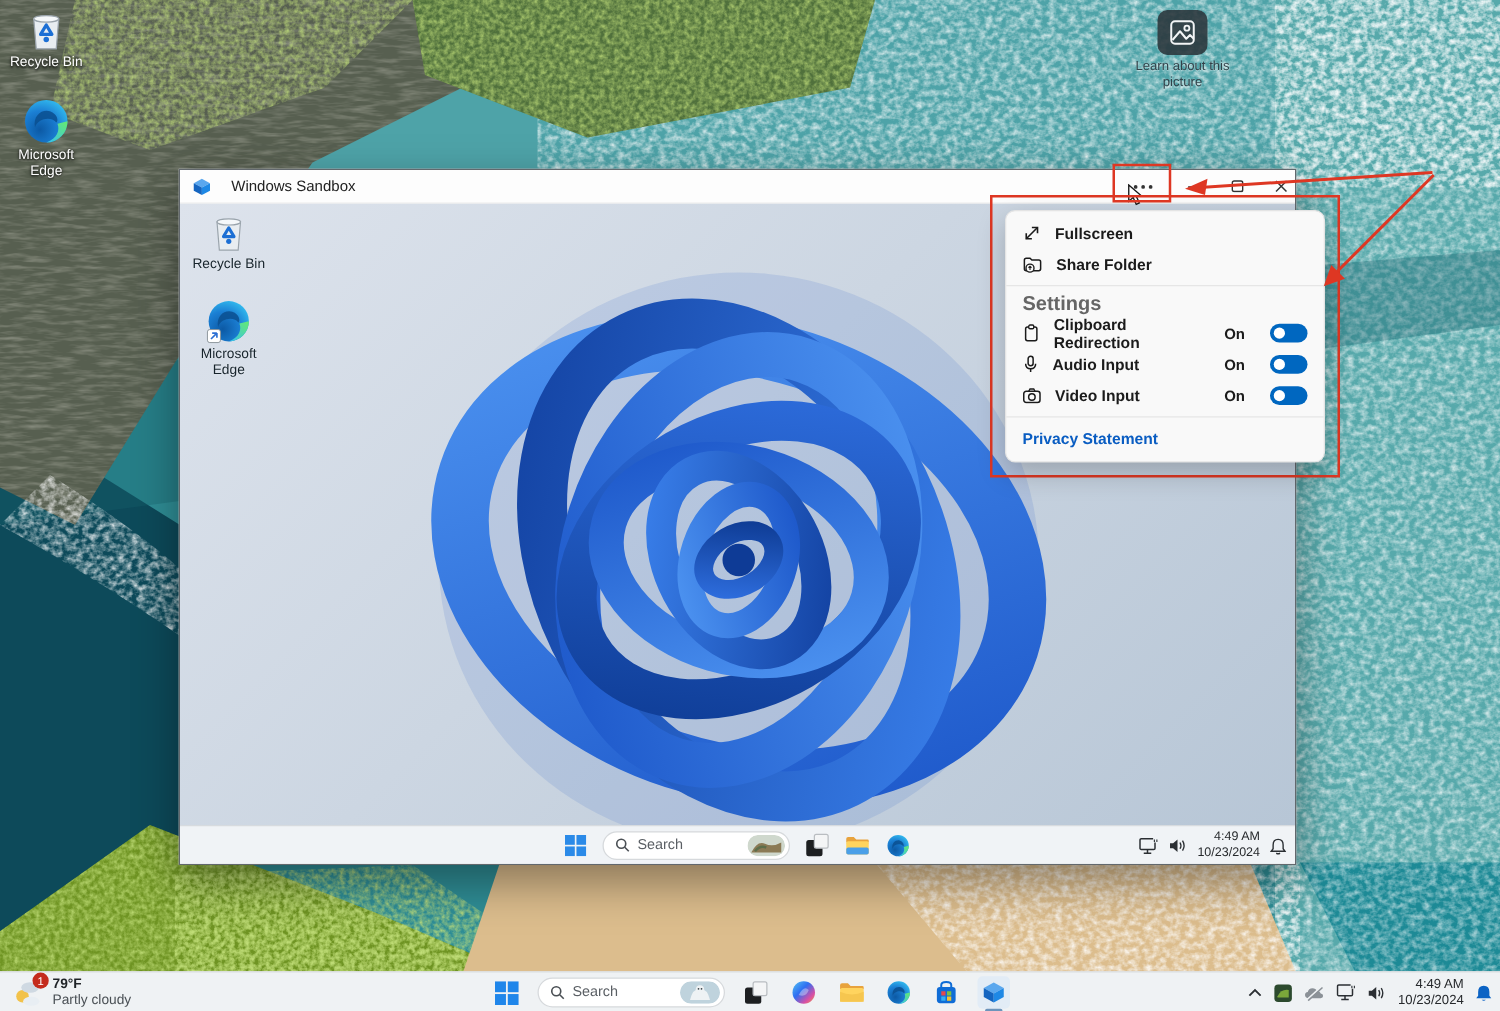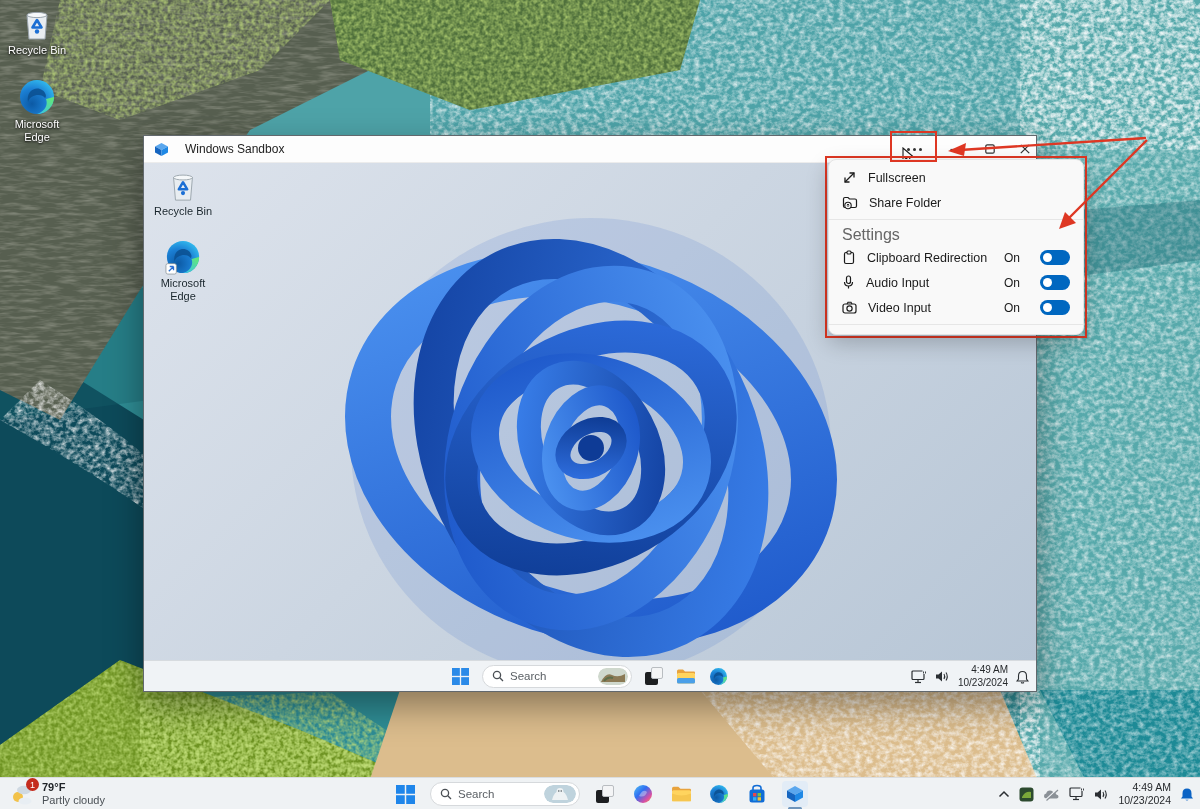--- a/index.html
+++ b/index.html
@@ -39,21 +39,21 @@
   .sbx-tray { position:absolute; right:7px; top:0; height:31px; display:flex; align-items:center; gap:8px; }
 
   .search-pill { height:23px; background:#fff; border:1px solid #d6d9dc; border-radius:12px; display:flex; align-items:center; padding:0 3px 0 9px; gap:6px; }
   .search-pill .ph { font-size:11.5px; color:#5a5f64; flex:1; }
   .pill-img { border-radius:9px; }
 
   .clock { display:flex; flex-direction:column; align-items:flex-end; line-height:1.25; }
   .clock span { font-size:10px; color:#26292c; }
 
   
-  .menu-annot { position:absolute; left:825px; top:156px; z-index:20; border:2px solid #de3723; padding:1px; background:transparent; }
+  .menu-annot { position:absolute; left:792px; top:156px; z-index:20; border:2px solid #de3723; padding:10px; background:transparent;font-weight:bold; }
   .menu { width:256px; background:#f9f9f9; border:1px solid #e4e4e4; border-radius:8px; box-shadow:0 8px 22px rgba(0,0,0,.22); padding:5px 0; }
   .menu-row { height:25px; display:flex; align-items:center; gap:11px; padding:0 13px; font-size:12.5px; color:#1b1b1b; cursor:default; }
   .menu-row .mlabel { flex:1; }
   .menu-state { font-size:12px; color:#1b1b1b; margin-right:9px; }
   .menu-header { height:21px; display:flex; align-items:center; padding:0 13px; font-size:16px; color:#666; }
   .menu-sep { height:1px; background:#e6e6e6; margin:4px 0; }
   .toggle { width:30px; height:15px; border-radius:8px; background:#0067c0; position:relative; flex:none; cursor:pointer; }
   .toggle .knob { position:absolute; left:3px; top:3px; width:9px; height:9px; border-radius:50%; background:#fff; }
   .privacy { color:#0a5dc2; font-size:12.5px; height:26px; display:flex; align-items:center; padding:0 13px; cursor:pointer; }
 
@@ -151,20 +151,30 @@
             <stop offset="100%" stop-color="#66eb6e"></stop>
         </linearGradient>
       </defs>
       <circle cx="19" cy="19" r="17" fill="url(#edgeG1)"></circle>
       <path d="M36,19 A17,17 0 0,1 19,36 C28,33 30,26 28,21 Z" fill="url(#edgeG2)"></path>
       <path d="M10,24 C8,14 16,9 22,11 C28,13 29,19 27,20 C24,15 12,16 10,24 Z" fill="#0b4f8f" opacity="0.85"></path>
     </svg>
     <span class="lbl">Microsoft Edge</span>
   </div>
 
+  <div class="learn-widget">
+    <div class="learn-box">
+      <svg width="22" height="22" viewBox="0 0 22 22">
+        <rect x="2" y="2" width="18" height="18" rx="3" fill="none" stroke="#f2f5f6" stroke-width="1.6"></rect>
+        <circle cx="14.5" cy="7.5" r="2" fill="none" stroke="#f2f5f6" stroke-width="1.5"></circle>
+        <path d="M3,17 L9,10 L14,16 L17,13 L20,16" fill="none" stroke="#f2f5f6" stroke-width="1.6" stroke-linejoin="round"></path>
+      </svg>
+    </div>
+    <span class="lbl">Learn about this picture</span>
+  </div>
 
   <div class="sbx-window">
     <div class="sbx-titlebar">
       <svg width="15" height="15" viewBox="0 0 15 15">
         <path d="M7.5,1 L14,4.5 L7.5,8 L1,4.5 Z" fill="#5aa7ee"></path>
         <path d="M1,4.5 L7.5,8 L7.5,14 L1,10.5 Z" fill="#1565c0"></path>
         <path d="M14,4.5 L7.5,8 L7.5,14 L14,10.5 Z" fill="#1e88e5"></path>
       </svg>
       <span class="sbx-title">Windows Sandbox</span>
 
@@ -355,20 +365,21 @@
           <path d="M5,3 L6,1.2 L9,1.2 L10,3" fill="none" stroke="#1b1b1b" stroke-width="1.1"></path>
           <circle cx="7.5" cy="7.5" r="2.6" fill="none" stroke="#1b1b1b" stroke-width="1.2"></circle>
         </svg>
         <span class="mlabel">Video Input</span>
         <span class="menu-state">On</span>
         <div class="toggle">
             <div class="knob"></div>
           </div>
       </div>
       <div class="menu-sep"></div>
+      <div class="privacy">Privacy Statement</div>
     </div>
   </div>
 
   <div class="annot-box-more"></div>
   <svg class="annot-arrows" width="1200" height="809" viewBox="0 0 1200 809">
     <line x1="1146" y1="138" x2="960" y2="150" stroke="#de3723" stroke-width="2.4"></line>
     <polygon points="948,151 966,143 964,156" fill="#de3723"></polygon>
     <line x1="1147" y1="140" x2="1066" y2="221" stroke="#de3723" stroke-width="2.4"></line>
     <polygon points="1059,229 1065,212 1076,223" fill="#de3723"></polygon>
   </svg>

